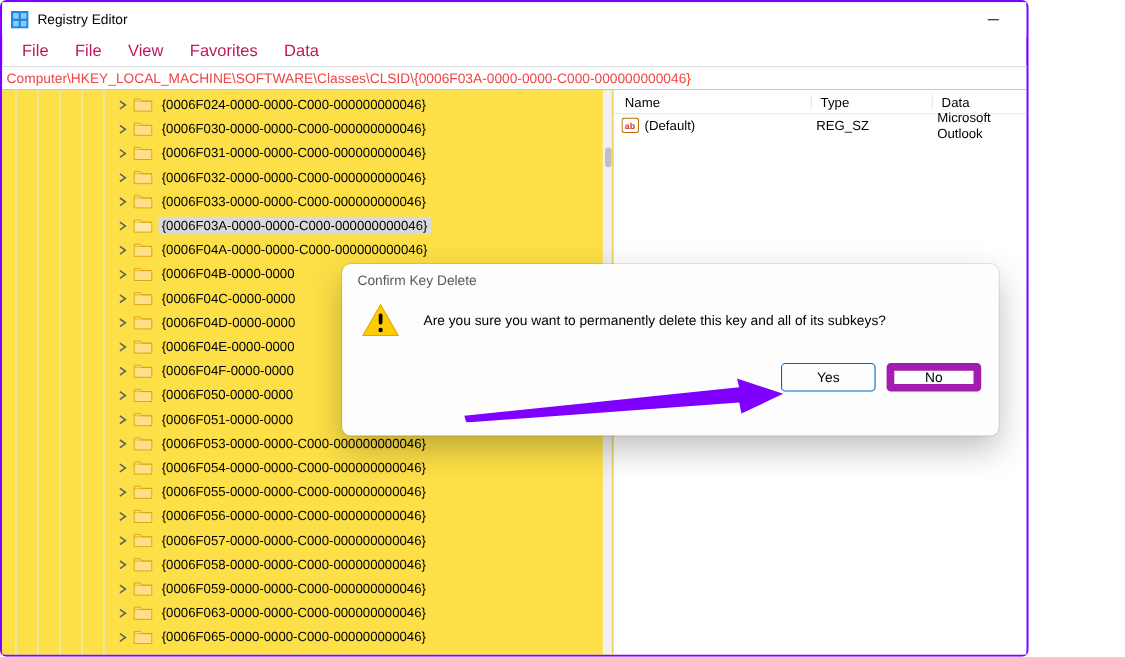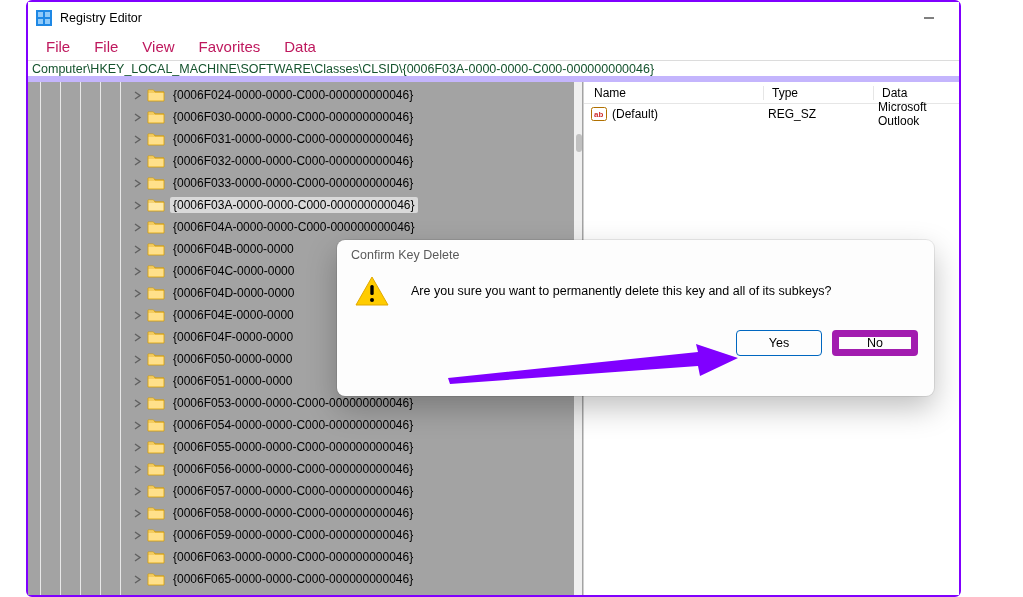--- a/index.html
+++ b/index.html
@@ -1,26 +1,26 @@
 <!DOCTYPE html>
 <html><head>
 <meta charset="utf-8">
 <style>
   * { box-sizing: border-box; margin: 0; padding: 0; }
   html, body { width: 1023px; height: 597px; font-family: "Segoe UI", Tahoma, sans-serif; font-size: 12px; overflow: hidden; }
-  .outer-border { width: 935px; height: 597px; border: 2px solid #8000ff; border-radius: 6px; background: #fff; position: relative; margin-left: 26px; }
+  .outer-border { width: 935px; height: 597px; border: 2px solid #8000ff; border-radius: 6px; background: #fff; position: relative; }
   .titlebar { height: 32px; display: flex; align-items: center; padding: 0 8px; background: #fff; }
   .app-icon { width: 16px; height: 16px; margin-right: 8px; }
   .title-text { font-size: 12.5px; color: #000; }
   .minimize-btn { margin-left: auto; width: 44px; height: 100%; display: flex; align-items: center; justify-content: center; }
   .menubar { height: 26px; display: flex; align-items: center; padding: 0 6px; border-bottom: 1px solid #fff; }
   .menubar .menu-item { padding: 4px 12px; font-size: 15px; color: #be185d; }
-  .addressbar { height: 22px; display: flex; align-items: center; padding: 0 4px; font-size: 12.5px; color: #14532d; border-top: 1px solid #dcdcdc; border-bottom: 6px solid #c4b5fd; background: #fff; }
+  .addressbar { height: 22px; display: flex; align-items: center; padding: 0 4px; font-size: 12.5px; color: #ef4444; border-top: 1px solid #dcdcdc; border-bottom: 1px solid #c4b5fd; background: #fff; }
   .split { display: flex; height: calc(597px - 2px - 32px - 26px - 22px - 2px); position: relative; }
-  .tree { width: 556px; height: 100%; border-right: 1px solid #d0d0d0; overflow: hidden; position: relative; background: #a3a3a3; }
+  .tree { width: 556px; height: 100%; border-right: 1px solid #d0d0d0; overflow: hidden; position: relative; background: #fde047; }
   .tree-scroll { width: 8px; height: 100%; position: absolute; right: 1px; top: 0; background: #f0f0f0; }
   .tree-thumb { position: absolute; right: 1px; top: 52px; width: 6px; height: 18px; background: #c0c0c0; border-radius: 3px; }
   .tree-inner { padding-top: 2px; }
   .tree-guides { position: absolute; top: 0; left: 0; height: 100%; pointer-events: none; }
   .tree-guides .g { position: absolute; top: 0; width: 1px; height: 100%; background: #e8e8e8; }
   .tree-row { display: flex; align-items: center; height: 22px; padding-left: 104px; white-space: nowrap; }
   .tree-row.selected .label-box { background: #d9d9d9; }
   .label-box { padding: 1px 3px; border-radius: 2px; }
   .expander { width: 11px; height: 11px; margin-right: 4px; display: flex; align-items: center; justify-content: center; }
   .folder { width: 18px; height: 14px; margin-right: 5px; }

